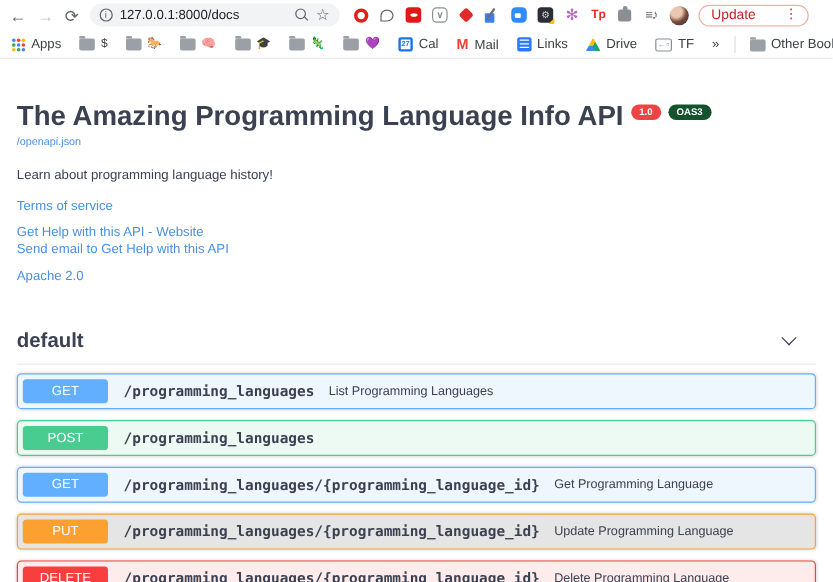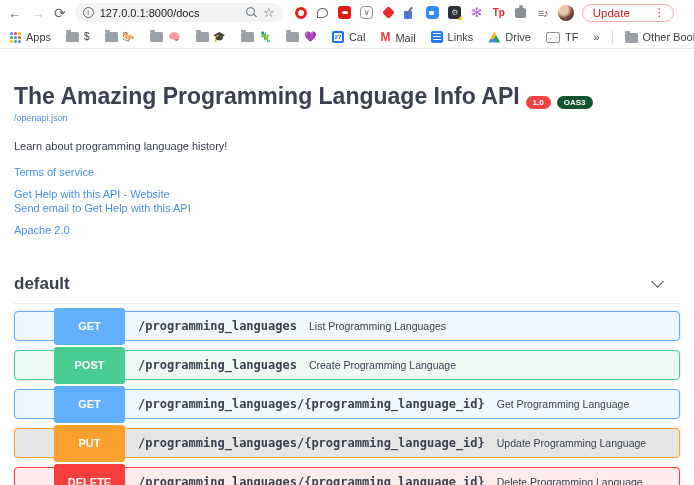--- a/index.html
+++ b/index.html
@@ -68,41 +68,41 @@
   .links-ic i { height:1.4px; background:#fff; border-radius:1px; }
   .drive-ic { width:12px; height:11px; clip-path:polygon(50% 0, 100% 100%, 0 100%);
               background:conic-gradient(from 150deg at 50% 60%, #4285f4 0 33%, #fbbc04 33% 66%, #1ea362 66% 100%); }
   .tf-ic { width:14px; height:11px; border:1.4px solid #8a8f94; border-radius:2px; color:#8a8f94;
            font-size:7px; display:flex; align-items:center; justify-content:center; }
   .bm-sep { width:1px; height:14px; background:#dadce0; }
   .bm-right { margin-left:auto; display:flex; align-items:center; gap:12px; }
 
   
   .content { padding:0 14px; color:#3b4151; }
-  .title-row { margin-top:35px; display:flex; align-items:flex-end; gap:6px; }
+  .title-row { margin-top:35px; display:flex; align-items:flex-start; gap:6px; }
   .api-title { font-size:23px; font-weight:bold; color:#3b4151; line-height:1.1; }
   .badge { color:#fff; font-size:8px; font-weight:bold; border-radius:40px; padding:2px 7px; margin-top:3px; display:inline-block; }
   .spec-link { display:block; margin-top:4px; font-size:9px; }
   a.blue, .blue { color:#4990e2; text-decoration:none; cursor:pointer; }
   .desc { margin-top:17px; font-size:11px; }
   .info-links { margin-top:13px; font-size:11px; line-height:14px; }
   .info-links .grp { margin-top:8px; }
   .info-links a { display:block; }
 
   .section-hd { margin-top:37px; display:flex; align-items:center; justify-content:space-between;
                 padding-bottom:9px; border-bottom:1px solid #ebebeb; cursor:pointer; }
   .section-title { font-size:17px; font-weight:bold; color:#3b4151; }
   .chev { width:9px; height:9px; border-right:1.6px solid #3b4151; border-bottom:1.6px solid #3b4151;
           transform:rotate(45deg); margin-right:18px; margin-top:-5px; }
 
   .oplist { margin-top:7px; display:flex; flex-direction:column; gap:9px; }
   .opblock { height:30px; display:flex; align-items:center; padding:0 10px 0 4px;
              border:1px solid; border-radius:4px; box-shadow:0 0 3px rgba(0,0,0,.15); cursor:pointer; }
-  .method { min-width:71px; height:37px; border-radius:3px; color:#fff; font-weight:bold; font-size:11px;
-            display:flex; align-items:center; justify-content:center; flex:none;margin-left:35px; }
+  .method { min-width:71px; height:20px; border-radius:3px; color:#fff; font-weight:normal; font-size:11px;
+            display:flex; align-items:center; justify-content:center; flex:none; }
   .path { margin-left:13px; font-family:"DejaVu Sans Mono", monospace; font-weight:bold;
           font-size:12px; color:#3b4151; white-space:nowrap; }
   .summary { margin-left:12px; font-size:10.5px; color:#3b4151; white-space:nowrap;text-align:center; }
 </style>
 </head>
 <body>
 
 <div class="toolbar">
   <span class="nav-btn">←</span>
   <span class="nav-btn disabled">→</span>
@@ -258,21 +258,20 @@
 
   <div class="oplist">
     <div class="opblock" style="border-color: rgb(97, 175, 254); background: rgb(239, 247, 254);">
       <span class="method" style="background: rgb(97, 175, 254);">GET</span>
       <span class="path">/programming_languages</span>
       <span class="summary">List Programming Languages</span>
     </div>
     <div class="opblock" style="border-color: rgb(73, 204, 144); background: rgb(237, 250, 244);">
       <span class="method" style="background: rgb(73, 204, 144);">POST</span>
       <span class="path">/programming_languages</span>
-      <span class="summary">Create Programming Language</span>
     </div>
     <div class="opblock" style="border-color: rgb(97, 175, 254); background: rgb(239, 247, 254);">
       <span class="method" style="background: rgb(97, 175, 254);">GET</span>
       <span class="path">/programming_languages/{programming_language_id}</span>
       <span class="summary">Get Programming Language</span>
     </div>
     <div class="opblock" style="border-color: rgb(252, 161, 48); background: #e5e5e5;">
       <span class="method" style="background: rgb(252, 161, 48);">PUT</span>
       <span class="path">/programming_languages/{programming_language_id}</span>
       <span class="summary">Update Programming Language</span>

